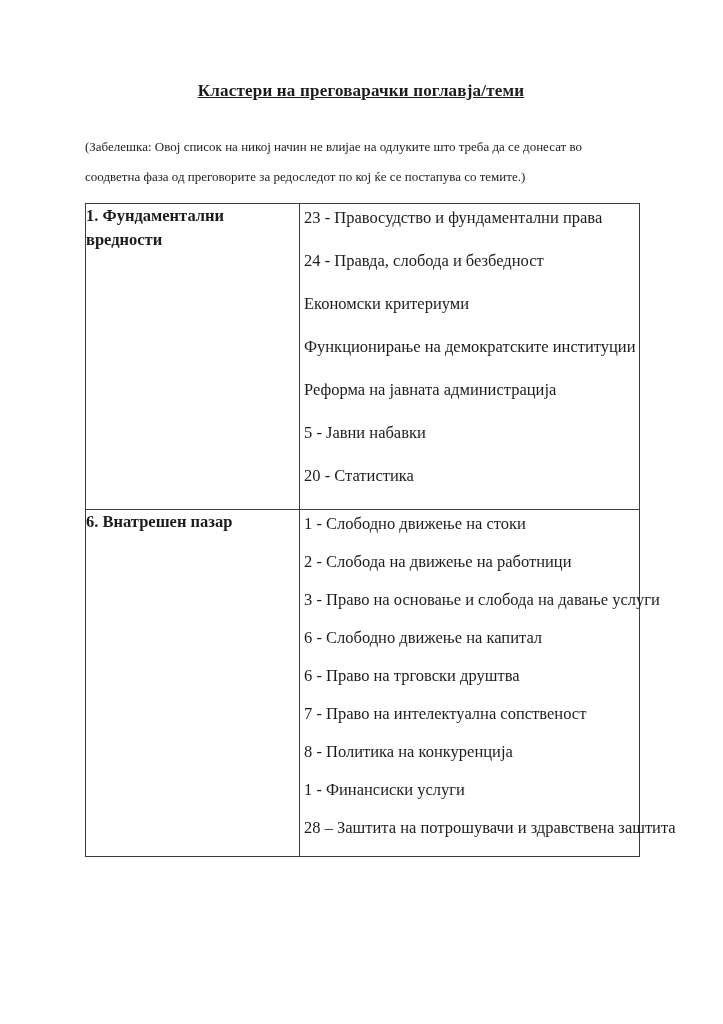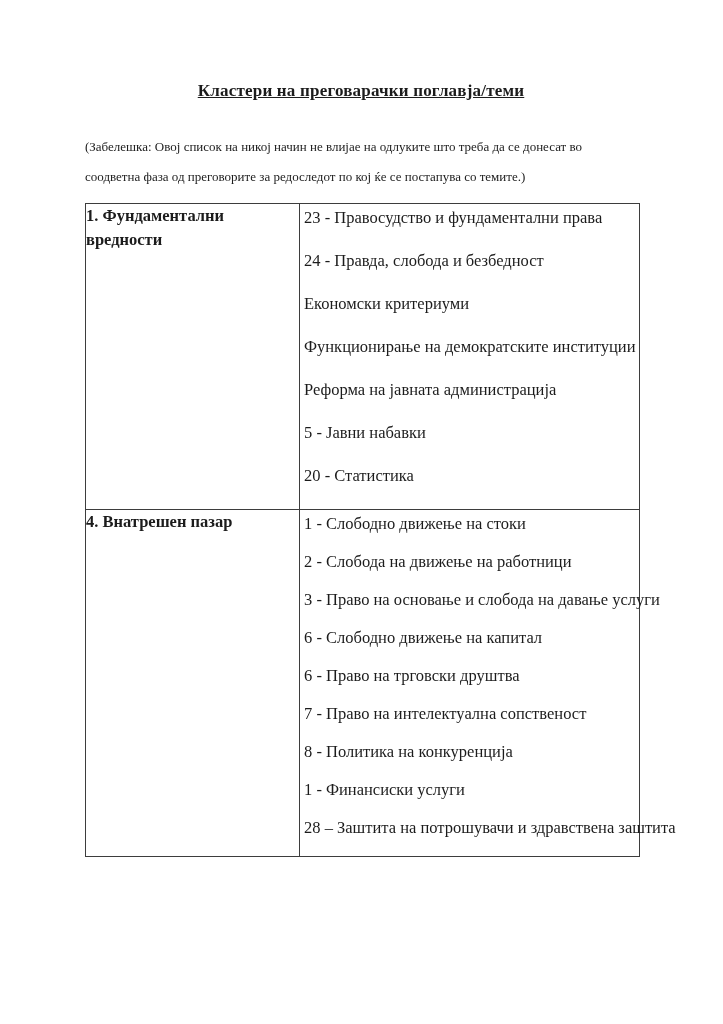--- a/index.html
+++ b/index.html
@@ -83,21 +83,21 @@
             <p>23 - Правосудство и фундаментални права</p>
             <p>24 - Правда, слобода и безбедност</p>
             <p>Економски критериуми</p>
             <p>Функционирање на демократските институции</p>
             <p>Реформа на јавната администрација</p>
             <p>5 - Јавни набавки</p>
             <p>20 - Статистика</p>
           </td>
       </tr>
       <tr class="row-2">
-        <td class="cluster-cell">4. Внатрешен пазар</td>
+        <td class="cluster-cell">6. Внатрешен пазар</td>
         <td class="items-cell">
             <p>1 - Слободно движење на стоки</p>
             <p>2 - Слобода на движење на работници</p>
             <p>3 - Право на основање и слобода на давање услуги</p>
             <p>6 - Слободно движење на капитал</p>
             <p>6 - Право на трговски друштва</p>
             <p>7 - Право на интелектуална сопственост</p>
             <p>8 - Политика на конкуренција</p>
             <p>1 - Финансиски услуги</p>
             <p>28 – Заштита на потрошувачи и здравствена заштита</p>

